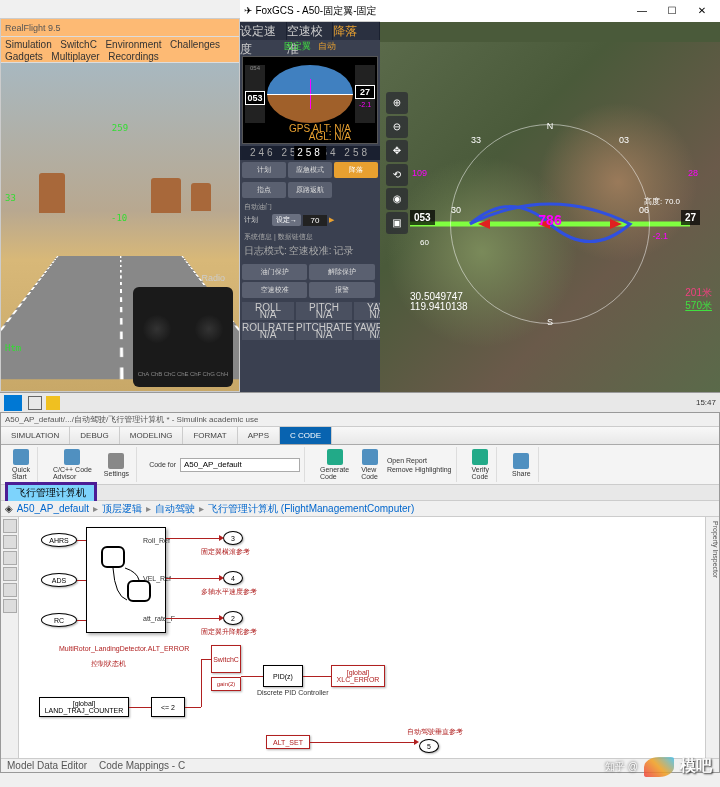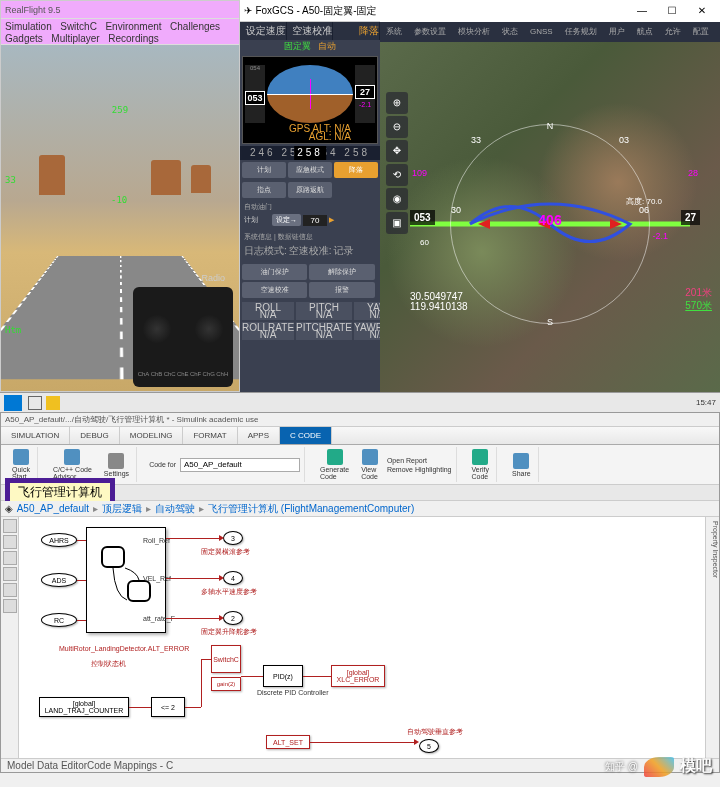--- a/index.html
+++ b/index.html
@@ -2,40 +2,40 @@
 <html><head>
 <meta charset="utf-8">
 <style>
 * { margin:0; padding:0; box-sizing:border-box; font-family:"Segoe UI",Arial,sans-serif; font-size:10px; }
 body { width:720px; height:787px; background:#f0f0f0; overflow:hidden; position:relative; }
 
 
 .top-half { display:flex; height:392px; }
 
 
-.rf-panel { width:240px; background:#f0abfc; display:flex; flex-direction:column; border:1px solid #ccc; }
+.rf-panel { width:240px; background:#fdba74; display:flex; flex-direction:column; border:1px solid #ccc;margin-top:18px; }
 .rf-title { height:18px; display:flex; align-items:center; padding:0 4px; font-size:9px; color:#555; border-bottom:1px solid #ddd; }
 .rf-menu { height:26px; padding:2px 4px; font-size:9px; color:#333; line-height:12px; border-bottom:1px solid #ddd; }
 .rf-menu span { margin-right:6px; cursor:pointer; }
 .rf-scene { flex:1; position:relative; background:linear-gradient(to bottom,#a8b8c0 0%,#b8a890 45%,#d8b878 60%,#c8a868 100%); overflow:hidden; }
 .rf-road { position:absolute; left:50%; bottom:0; width:180px; height:200px; transform:translateX(-50%) perspective(200px) rotateX(60deg); background:#888; border-left:2px dashed #fff; border-right:2px dashed #fff; }
 .rf-road::after { content:""; position:absolute; left:50%; top:0; bottom:0; width:2px; background:repeating-linear-gradient(#fff 0 8px,transparent 8px 16px); }
 .rf-rock { position:absolute; background:#a8683a; border-radius:3px 3px 0 0; }
 .rf-hud { position:absolute; color:#3d3; font-size:9px; font-family:monospace; }
 .rf-radio { position:absolute; right:6px; bottom:4px; width:100px; height:100px; background:#1a1a1a; border-radius:6px; padding:6px; }
 .rf-radio-lbl { position:absolute; top:-14px; right:8px; color:#ccc; font-size:9px; }
 .rf-stick { width:28px; height:28px; border-radius:50%; background:radial-gradient(#333,#111); position:absolute; }
 .rf-switches { position:absolute; bottom:4px; left:4px; right:4px; height:12px; display:flex; justify-content:space-around; }
 .rf-switches span { color:#888; font-size:6px; }
 
 
 .gcs-panel { width:140px; background:#3a4050; display:flex; flex-direction:column; }
 .gcs-title { height:22px; background:#fff; display:flex; align-items:center; padding:0 4px; font-size:8px; border-bottom:1px solid #ccc; }
 .gcs-tabs { height:18px; background:#2a3040; display:flex; }
-.gcs-tab { flex:1; text-align:right; line-height:18px; color:#ccc; font-size:10px; border-right:1px solid #1a2030; cursor:pointer; }
+.gcs-tab { flex:1; text-align:left; line-height:18px; color:#ccc; font-size:12px; border-right:1px solid #1a2030; cursor:pointer; }
 .gcs-tab.act { color:#e8a030; }
 .gcs-mode { height:14px; text-align:center; }
 .gcs-mode span { font-size:9px; }
 .gcs-pfd { height:88px; background:#000; position:relative; margin:2px; border:1px solid #555; }
 .gcs-horizon { position:absolute; left:24px; right:24px; top:8px; bottom:20px; background:linear-gradient(#4080c0 50%,#a0602a 50%); border-radius:50%; overflow:hidden; }
 .gcs-horizon::after { content:""; position:absolute; left:0; right:0; top:50%; height:1px; background:#fff; }
 .gcs-cross { position:absolute; left:50%; top:50%; width:30px; height:30px; transform:translate(-50%,-50%); }
 .gcs-cross::before,.gcs-cross::after { content:""; position:absolute; background:#f0f; }
 .gcs-cross::before { left:50%; top:0; bottom:0; width:1px; }
 .gcs-cross::after { top:50%; left:0; right:0; height:1px; }
@@ -109,21 +109,21 @@
 .sl-block.shadow { box-shadow:1px 1px 2px rgba(0,0,0,.3); }
 .sl-oval { border-radius:50%; }
 .sl-lbl { position:absolute; font-size:7px; color:#b02020; white-space:nowrap; }
 .sl-lbl.blk { color:#333; }
 .sl-line { position:absolute; background:#b02020; }
 .sl-line.h { height:1px; }
 .sl-line.v { width:1px; }
 .sl-arrow-r { position:absolute; width:0; height:0; border-top:3px solid transparent; border-bottom:3px solid transparent; border-left:5px solid #b02020; }
 .sl-subsys { position:absolute; border:1px solid #000; background:#fff; box-shadow:2px 2px 3px rgba(0,0,0,.3); }
 .sl-subsys-inner { position:absolute; border:2px solid #000; border-radius:6px; background:#fff; }
-.sl-status { height:14px; background:#f0f0f0; border-top:1px solid #ccc; display:flex; align-items:center; padding:0 6px; font-size:8px; color:#555; gap:0; }
+.sl-status { height:14px; background:#f0f0f0; border-top:1px solid #ccc; display:flex; align-items:center; padding:0 6px; font-size:8px; color:#555; gap:12px; }
 
 
 .wm { position:absolute; right:8px; bottom:10px; display:flex; align-items:center; gap:6px; opacity:.85; pointer-events:none; }
 .wm-txt { color:#fff; font-size:10px; text-shadow:0 0 3px #000; }
 .wm-logo { font-size:16px; font-weight:bold; color:#fff; text-shadow:1px 1px 2px #000; }
 .wm-bird { width:30px; height:20px; background:linear-gradient(45deg,#f04040,#f0a020,#40c0f0); border-radius:50% 10% 50% 10%; }
 </style>
 </head>
 <body>
 
@@ -264,32 +264,20 @@
         </div>
     </div>
   </div>
 
   <div class="map-panel">
     <div class="map-titlebar">
       <div class="map-winbtn">—</div>
       <div class="map-winbtn">☐</div>
       <div class="map-winbtn close">✕</div>
     </div>
-    <div class="map-toolbar">
-      <span>系统</span>
-      <span>参数设置</span>
-      <span>模块分析</span>
-      <span>状态</span>
-      <span>GNSS</span>
-      <span>任务规划</span>
-      <span>用户</span>
-      <span>航点</span>
-      <span>允许</span>
-      <span>配置</span>
-    </div>
     <div class="map-sat">
       <div class="map-tools">
         <div class="map-tool">⊕</div>
         <div class="map-tool">⊖</div>
         <div class="map-tool">✥</div>
         <div class="map-tool">⟲</div>
         <div class="map-tool">◉</div>
         <div class="map-tool">▣</div>
       </div>
       <svg class="map-path" width="280" height="120">
@@ -306,22 +294,22 @@
         <div class="map-compass-tick" style="right:20px;top:10px">03</div>
         <div class="map-compass-tick" style="right:0;top:80px">06</div>
         <div class="map-compass-tick" style="left:0;top:80px">30</div>
       </div>
       <div class="map-hud-tape" style="left:30px;top:48%">053</div>
       <div class="map-hud-tape" style="right:20px;top:48%">27</div>
       <div style="position:absolute;left:32px;top:36%;color:#f0f;font-size:9px">109</div>
       <div style="position:absolute;right:22px;top:36%;color:#f0f;font-size:9px">28</div>
       <div style="position:absolute;left:40px;top:56%;color:#fff;font-size:8px">60</div>
       <div style="position:absolute;right:52px;top:54%;color:#f0f;font-size:9px">-2.1</div>
-      <div style="position:absolute;right:58px;top:44%;color:#fff;font-size:8px">高度: 70.0</div>
-      <div class="map-hud-tape" style="left:50%;top:48%;transform:translateX(-50%);color:#f0f;background:none;font-size:14px;font-weight:bold">406</div>
+      <div style="position:absolute;right:40px;top:44%;color:#fff;font-size:8px">高度: 70.0</div>
+      <div class="map-hud-tape" style="left:50%;top:48%;transform:translateX(-50%);color:#f0f;background:none;font-size:14px;font-weight:bold">786</div>
       <div class="map-readout" style="left:30px;bottom:80px">
         <div>30.5049747</div>
         <div>119.9410138</div>
       </div>
       <div class="map-dist">
         <div class="d1">201米</div>
         <div class="d2">570米</div>
       </div>
     </div>
   </div>
@@ -393,21 +381,21 @@
         </div>
     </div>
     <div class="sl-ribbon-grp">
       <div class="sl-ribbon-item">
           <div class="sl-ribbon-ico"></div>
           <div class="sl-ribbon-lbl">Share</div>
         </div>
     </div>
   </div>
   <div style="height:16px;background:#e8e8e8;border-bottom:1px solid #ccc;display:flex;align-items:center;padding:0 4px">
-    <div style="background:#fef9c3;border:5px solid #4c1d95;padding:1px 8px;font-size:12px">飞行管理计算机</div>
+    <div style="background:#7dd3fc;border:3px solid #4c1d95;padding:1px 8px;font-size:10px">飞行管理计算机</div>
   </div>
   <div class="sl-bread">
     <span style="color:#333">◈</span>
     <span>A50_AP_default</span>
       <i>▸</i>
     <span>顶层逻辑</span>
       <i>▸</i>
     <span>自动驾驶</span>
       <i>▸</i>
     <span>飞行管理计算机  (FlightManagementComputer)</span>

